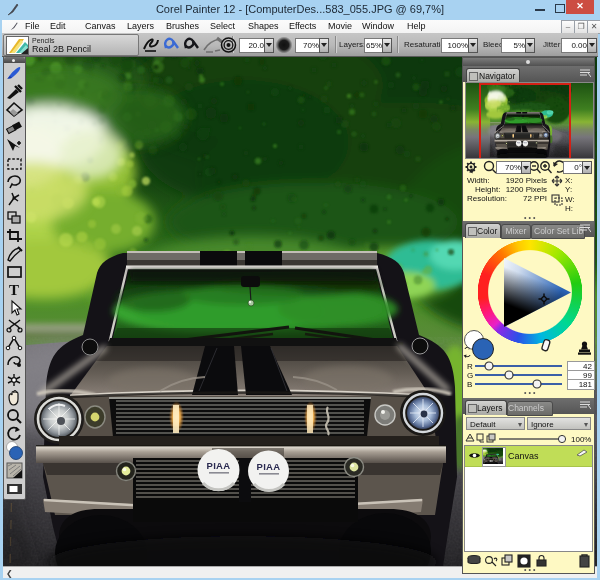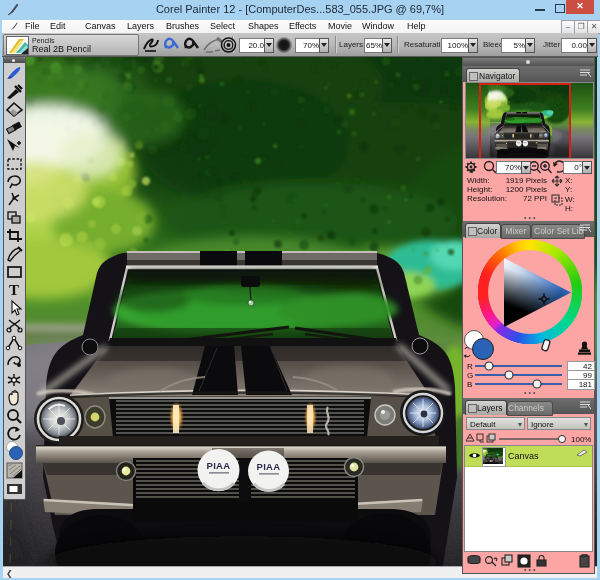--- a/index.html
+++ b/index.html
@@ -883,21 +883,21 @@
    <path d="M4 5 L8 3 M5 9 L12 4 M6 13 L16 5 M9 15 L17 8 M13 16 L17 13" stroke="#777" stroke-width="0.9"></path>
    <path d="M18 17 L18 9 L9 17 Z" fill="#111"></path>
   </g>
   <g transform="translate(0,418)">
    <rect x="3" y="3" width="15" height="10" fill="#333"></rect>
    <rect x="5.5" y="5" width="8" height="6" fill="#fff"></rect>
   </g>
  </svg>
 </div>
 
-<div class="abs" style="left:462px;top:57px;width:133px;height:517px;background:#fca5a5;border:1px solid #555;box-sizing:border-box;font-size:8px;color:#111;padding-left:36px;">
+<div class="abs" style="left:462px;top:57px;width:133px;height:517px;background:#fef9c3;border:1px solid #555;box-sizing:border-box;font-size:8px;color:#111;padding-left:36px;">
 
  <div style="position:absolute;left:0;top:0;width:131px;height:8px;background:linear-gradient(#7c7c7c,#515151);">
   <div style="position:absolute;left:63px;top:2px;width:4px;height:4px;border-radius:3px;background:#ddd;"></div>
  </div>
 
  <div style="position:absolute;left:0;top:8px;width:131px;height:16px;background:linear-gradient(#6e6e6e,#555);">
   <div style="position:absolute;left:3px;top:2px;width:52px;height:14px;background:linear-gradient(#d2d2d0,#a8a8a4);border:1px solid #444;border-bottom:none;border-radius:3px 3px 0 0;">
    <div style="position:absolute;left:2px;top:3px;width:7px;height:7px;border:1px solid #666;background:#c0c0bc;"></div>
    <div style="position:absolute;left:12px;top:2px;font-size:8.5px;color:#111;">Navigator</div>
   </div>
@@ -949,22 +949,22 @@
   <g transform="translate(4,4)" fill="#222" stroke="none">
    <path d="M4 -1.5 L5.2 0 L7 0.4 L5.8 1.8 L6 3.6 L4.3 3 L2.7 3.8 L2.8 2 L1.5 0.6 L3.3 0.3 Z" transform="translate(1,5) rotate(20)"></path>
   </g>
  </svg>
  <div class="pbox" style="left:33px;top:102.5px;width:24px;height:11px;line-height:11px;padding-right:2px;font-size:8px;">70%</div>
  <div class="pbtn" style="left:58px;top:102.5px;height:11px;"></div>
  <div class="pbox" style="left:100px;top:102.5px;width:18px;height:11px;line-height:11px;padding-right:2px;font-size:8px;">0°</div>
  <div class="pbtn" style="left:119px;top:102.5px;height:11px;"></div>
 
  <div style="position:absolute;left:4px;top:118px;">Width:</div>
-    <div style="position:absolute;left:30px;top:118px;width:54px;text-align:right;white-space:nowrap;">1919 Pixels</div>
- <div style="position:absolute;left:4px;top:127px;">Height:</div>
+    <div style="position:absolute;left:30px;top:118px;width:54px;text-align:right;white-space:nowrap;">1920 Pixels</div>
+ <div style="position:absolute;left:12px;top:127px;">Height:</div>
     <div style="position:absolute;left:30px;top:127px;width:54px;text-align:right;white-space:nowrap;">1200 Pixels</div>
  <div style="position:absolute;left:4px;top:136px;">Resolution:</div>
     <div style="position:absolute;left:30px;top:136px;width:54px;text-align:right;white-space:nowrap;">72 PPI</div>
  <svg style="position:absolute;left:88px;top:117px" width="12" height="12">
       <path d="M6 1 V11 M1 6 H11 M6 1 L4 3 M6 1 L8 3 M1 6 L3 4 M1 6 L3 8 M11 6 L9 4 M11 6 L9 8 M6 11 L4 9 M6 11 L8 9" stroke="#333" stroke-width="1.1" fill="none"></path>
     </svg>
  <div style="position:absolute;left:102px;top:118px;">X:</div>
  <div style="position:absolute;left:102px;top:127px;">Y:</div>
  <svg style="position:absolute;left:88px;top:136px" width="12" height="12">
       <rect x="1" y="1" width="7" height="7" fill="none" stroke="#333" stroke-width="1.1"></rect>

